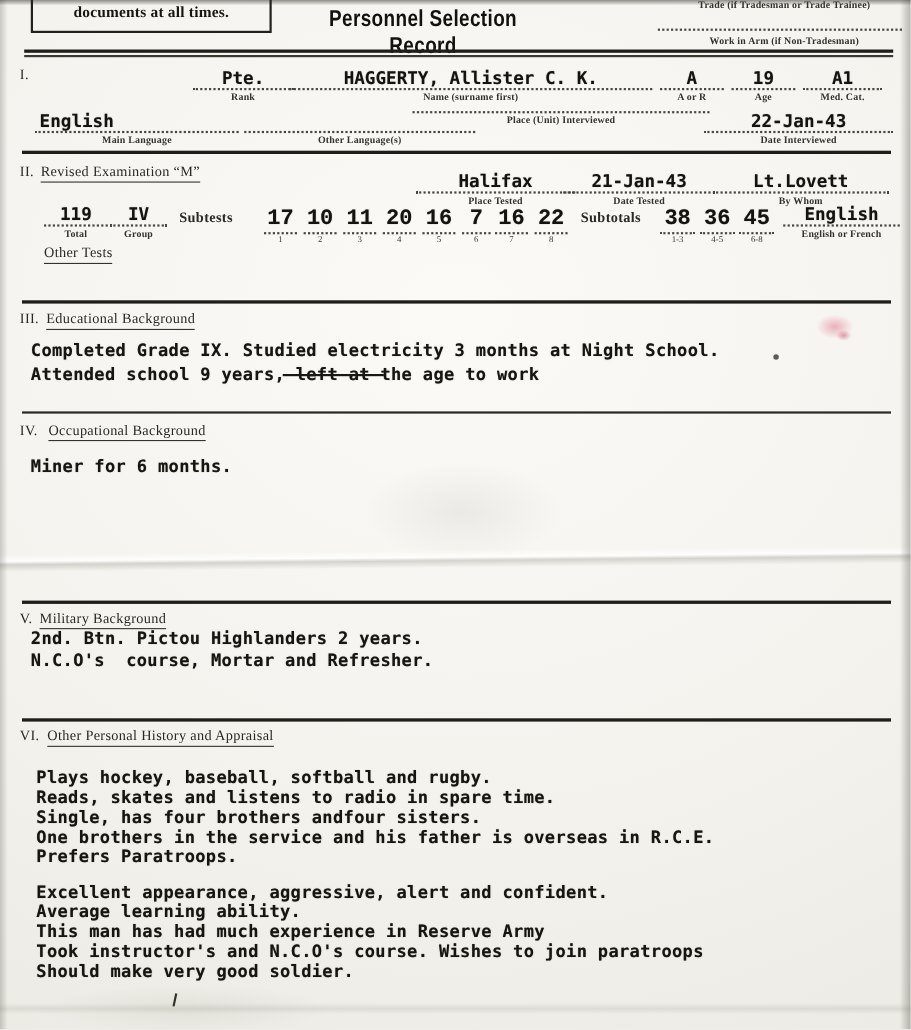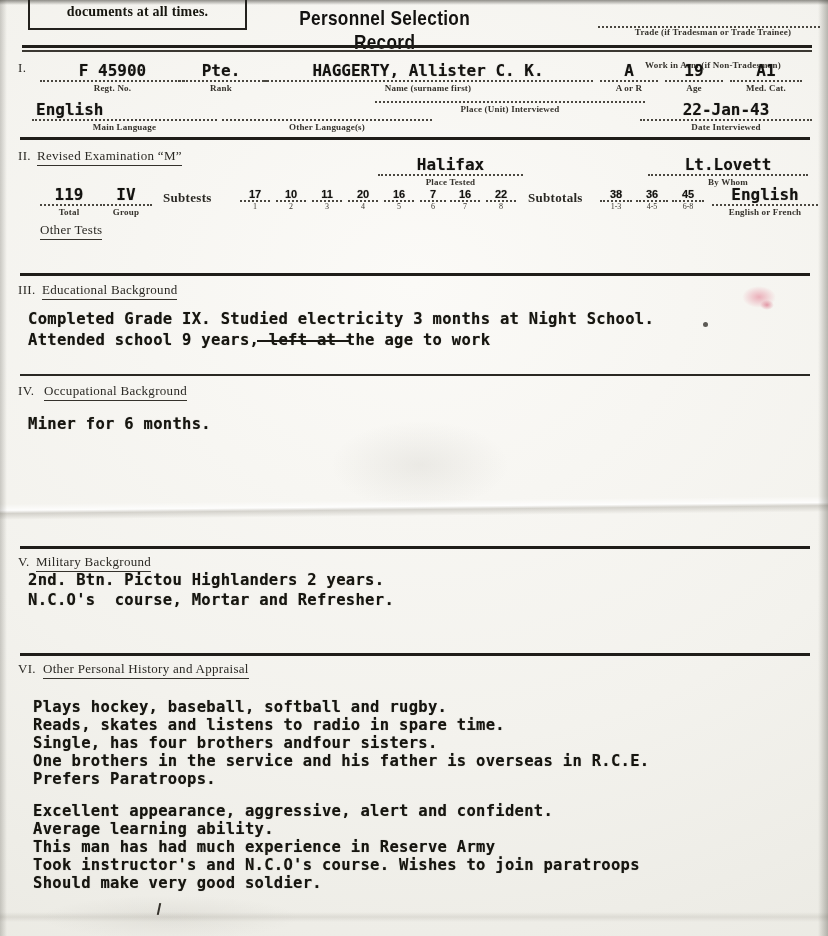--- a/index.html
+++ b/index.html
@@ -31,21 +31,21 @@
     pointer-events:none;
   }
   .edge-top{
     position:absolute;top:0;left:0;width:100%;height:5px;
     background:linear-gradient(to bottom,rgba(60,58,52,.55),rgba(60,58,52,0));
     pointer-events:none;
   }
   .caption{
     font-family:"Liberation Serif",serif;
     font-size:9px;font-weight:700;color:#35322c;
-    letter-spacing:.2px;text-align:center;white-space:nowrap;margin-top:28px;
+    letter-spacing:.2px;text-align:center;white-space:nowrap;
   }
   .dotline{
     border-bottom:2px dotted #4a4740;
     height:0;
   }
 
   
   #hdr{position:absolute;left:0;top:0;width:828px;height:36px;}
   #notice-box{
     position:absolute;left:28px;top:-14px;width:215px;height:40px;
@@ -110,22 +110,22 @@
     position:absolute;
     font-family:"DejaVu Sans Mono","Liberation Mono",monospace;
     font-weight:700;font-size:15.5px;color:#16150f;
     white-space:pre;letter-spacing:.3px;
     text-shadow:0 0 .8px rgba(20,19,15,.5);
   }
   .subnum{
     position:absolute;text-align:center;
   }
   .subnum .v{
-    font-family:Liberation Sans, sans-serif;
-    font-weight:700;font-size:11px;color:#141310;
+    font-family:Liberation Mono, monospace;
+    font-weight:700;font-size:20px;color:#141310;
     text-shadow:0 0 1px rgba(20,19,15,.4);
   }
   .subnum .dotline{border-bottom:2px dotted #4a4740;}
   .subnum .idx{
     font-family:"Liberation Serif",serif;font-size:8px;color:#3a3730;
     margin-top:0px;
   }
   .lbl{
     position:absolute;
     font-family:"Liberation Serif",serif;
@@ -162,25 +162,20 @@
     <div id="trade-cap" class="caption">Trade (if Tradesman or Trade Trainee)</div>
     <div id="trade-line" class="dotline"></div>
     <div id="arm-cap" class="caption">Work in Arm (if Non-Tradesman)</div>
 
     <div id="hdr-rule1"></div>
     <div id="hdr-rule2"></div>
   </div>
 
   <div class="sec-num" style="left:18px;top:60px;">I.</div>
 
-  <div class="field" style="left:40px;top:62px;width:145px;">
-    <div class="val">F 45900</div>
-    <div class="dotline"></div>
-    <div class="caption">Regt. No.</div>
-  </div>
 
   <div class="field" style="left:175px;top:62px;width:92px;">
     <div class="val">Pte.</div>
     <div class="dotline"></div>
     <div class="caption">Rank</div>
   </div>
 
   <div class="field" style="left:263px;top:62px;width:330px;">
     <div class="val">HAGGERTY, Allister C. K.</div>
     <div class="dotline"></div>
@@ -232,20 +227,25 @@
 
   <div class="sec-num" style="left:18px;top:148px;">II.</div>
   <div class="sec-head" style="left:37px;top:148px;">Revised Examination “M”</div>
 
   <div class="field" style="left:378px;top:156px;width:145px;">
     <div class="val">Halifax</div>
     <div class="dotline"></div>
     <div class="caption">Place Tested</div>
   </div>
 
+  <div class="field" style="left:512px;top:156px;width:138px;">
+    <div class="val">21-Jan-43</div>
+    <div class="dotline"></div>
+    <div class="caption">Date Tested</div>
+  </div>
 
   <div class="field" style="left:648px;top:156px;width:160px;">
     <div class="val">Lt.Lovett</div>
     <div class="dotline"></div>
     <div class="caption">By Whom</div>
   </div>
 
   <div class="field" style="left:40px;top:186px;width:58px;">
     <div class="val">119</div>
     <div class="dotline"></div>

